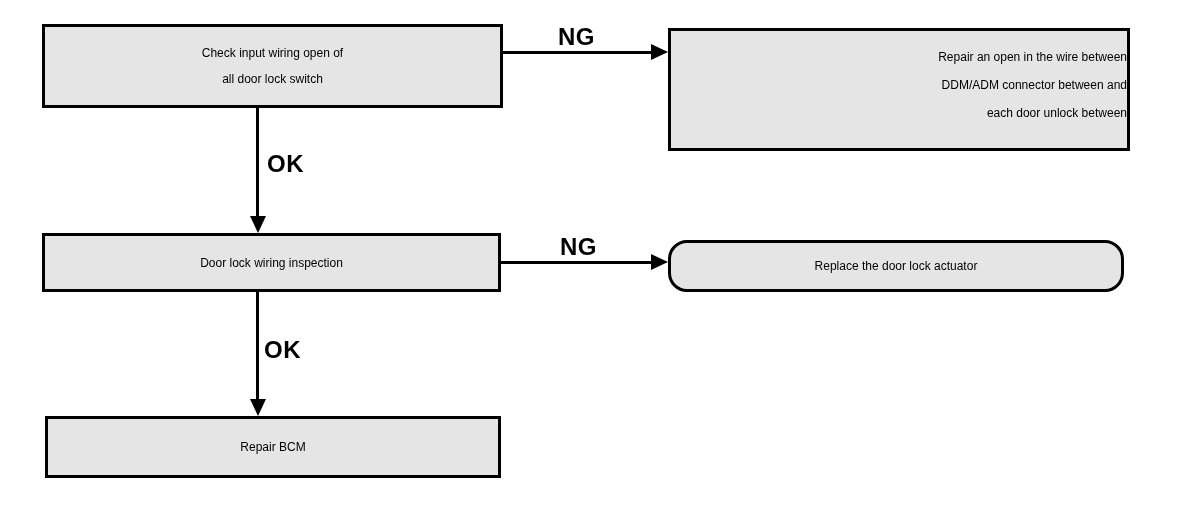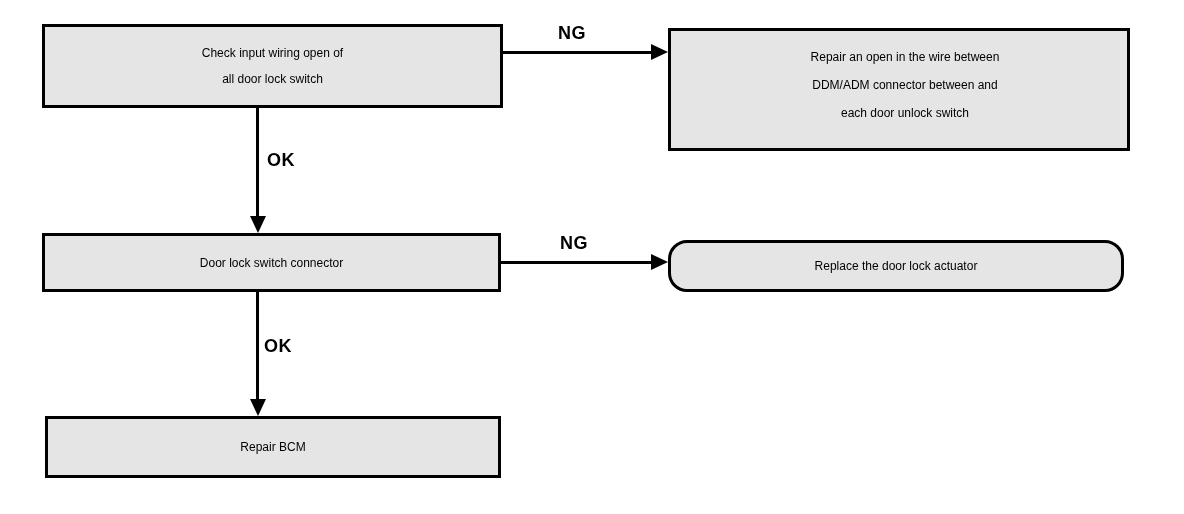--- a/index.html
+++ b/index.html
@@ -26,21 +26,21 @@
     font-size: 12px;
     line-height: 26px;
     color: #000000;
   }
   .box.centered {
     align-items: center;
     text-align: center;
   }
   .box.lefttext {
     justify-content: flex-start;
-    align-items: center;
+    align-items: flex-end;
     text-align: left;
     line-height: 28px;
   }
   .box .tline { display: block; }
 
   .box-check      { left: 42px;  top: 24px;  width: 455px; height: 78px; }
   .box-repair     { left: 668px; top: 28px;  width: 444px; height: 105px; padding: 12px 0 0 12px; }
   .box-inspection { left: 42px;  top: 233px; width: 453px; height: 53px; }
   .box-actuator   { left: 668px; top: 240px; width: 450px; height: 46px; border-radius: 19px; }
   .box-bcm        { left: 45px;  top: 416px; width: 450px; height: 56px; }
@@ -66,21 +66,21 @@
   .head-down {
     position: absolute;
     width: 0;
     height: 0;
     border-top: 17px solid #000000;
     border-left: 8px solid transparent;
     border-right: 8px solid transparent;
   }
   .edge-label {
     position: absolute;
-    font-size: 18px;
+    font-size: 24px;
     font-weight: bold;
     color: #000000;
     letter-spacing: 0.5px;
   }
   .lbl-ng-top    { left: 558px; top: 23px; }
   .lbl-ok-top    { left: 267px; top: 150px; }
   .lbl-ng-mid    { left: 560px; top: 233px; }
   .lbl-ok-bottom { left: 264px; top: 336px; }
 
   .line-ng-top    { left: 503px; top: 51px;  width: 150px; }
@@ -98,25 +98,25 @@
 <div class="canvas">
 
   <div class="box centered box-check">
     <span class="tline">Check input wiring open of</span>
     <span class="tline">all door lock switch</span>
   </div>
 
   <div class="box lefttext box-repair">
     <span class="tline">Repair an open in the wire between</span>
     <span class="tline">DDM/ADM connector between and</span>
-    <span class="tline">each door unlock switch</span>
+    <span class="tline">each door unlock between</span>
   </div>
 
   <div class="box centered box-inspection">
-    <span class="tline">Door lock switch connector</span>
+    <span class="tline">Door lock wiring inspection</span>
   </div>
 
   <div class="box centered box-actuator">
     <span class="tline">Replace the door lock actuator</span>
   </div>
 
   <div class="box centered box-bcm">
     <span class="tline">Repair BCM</span>
   </div>
 

